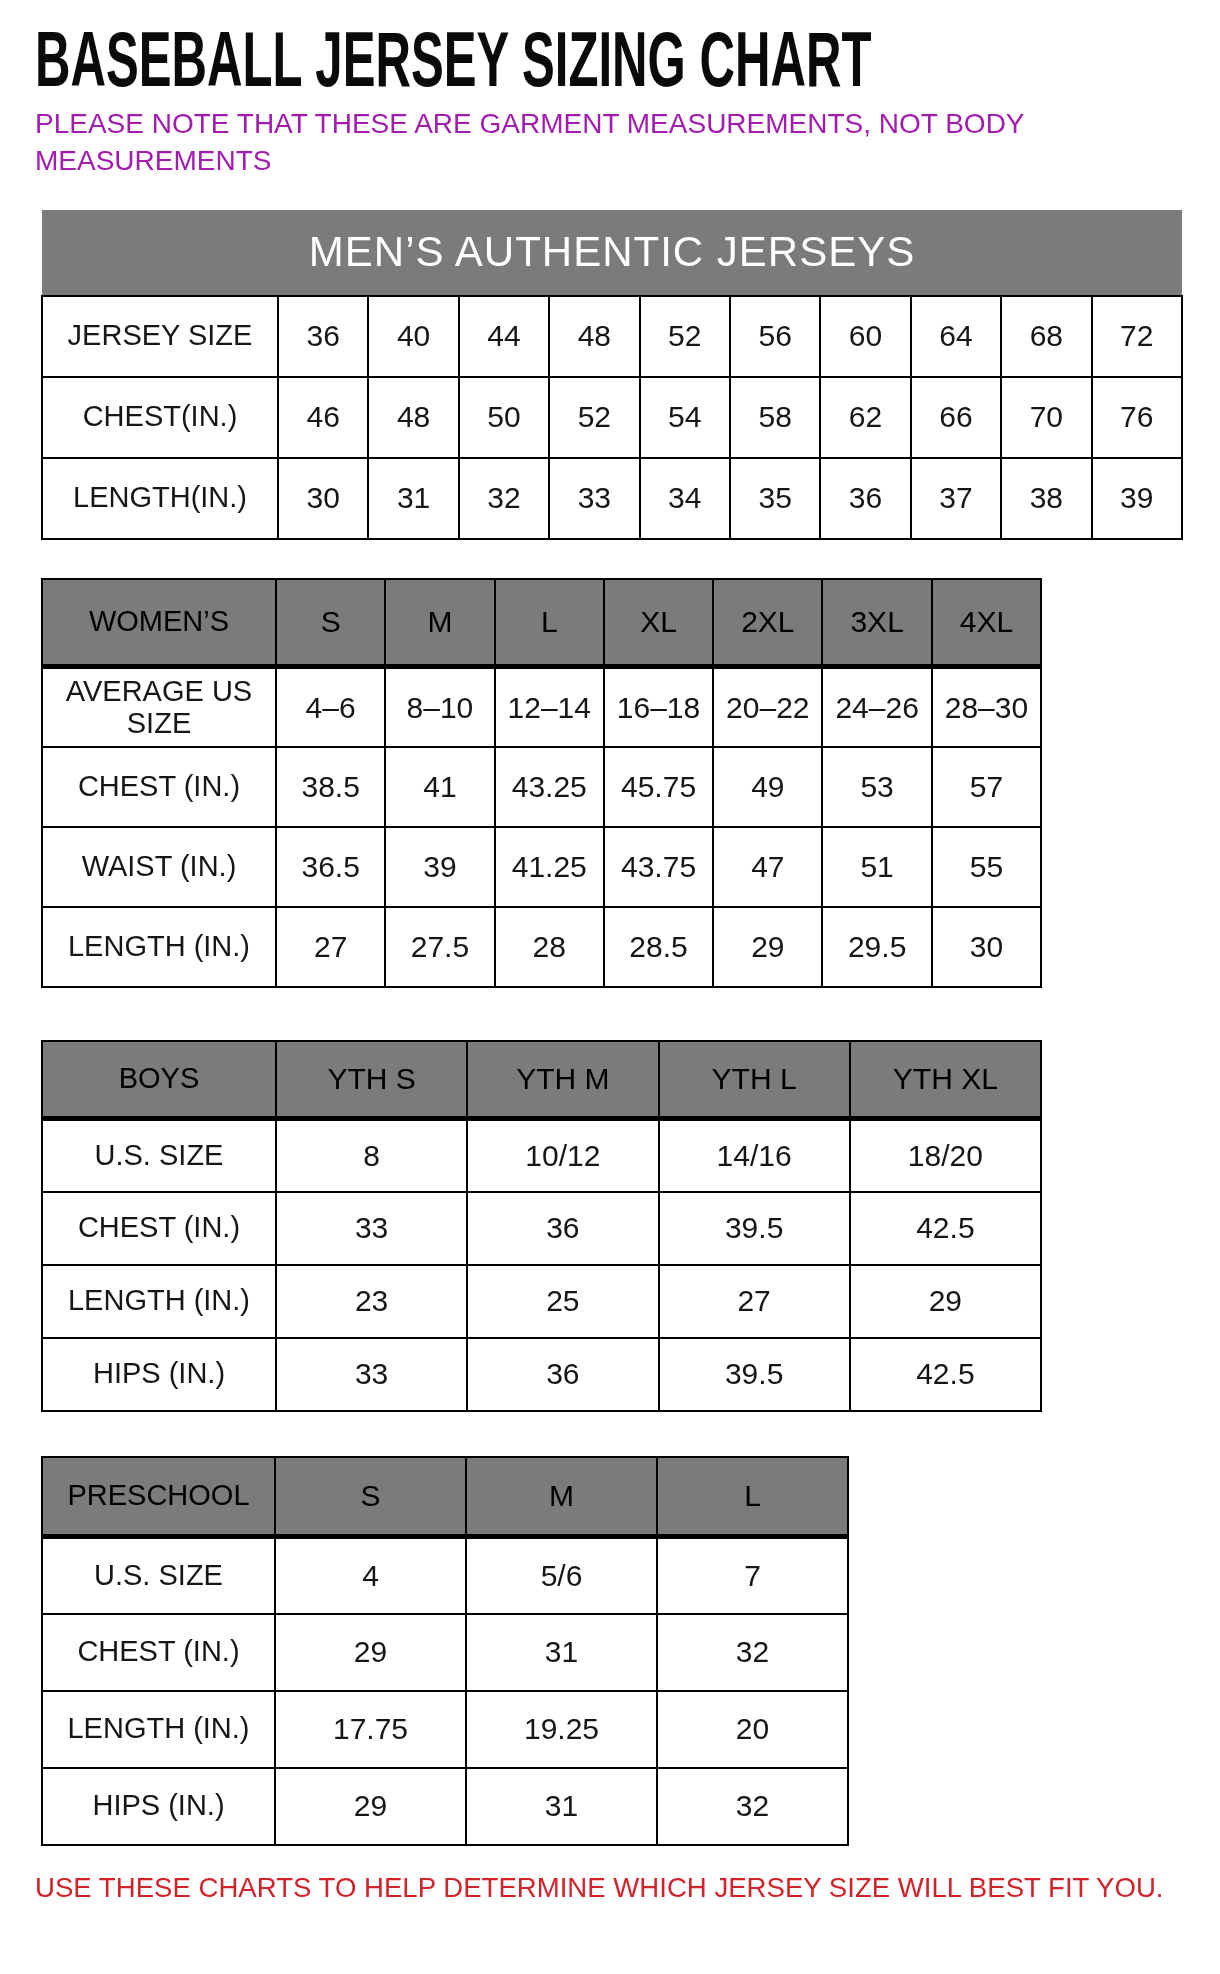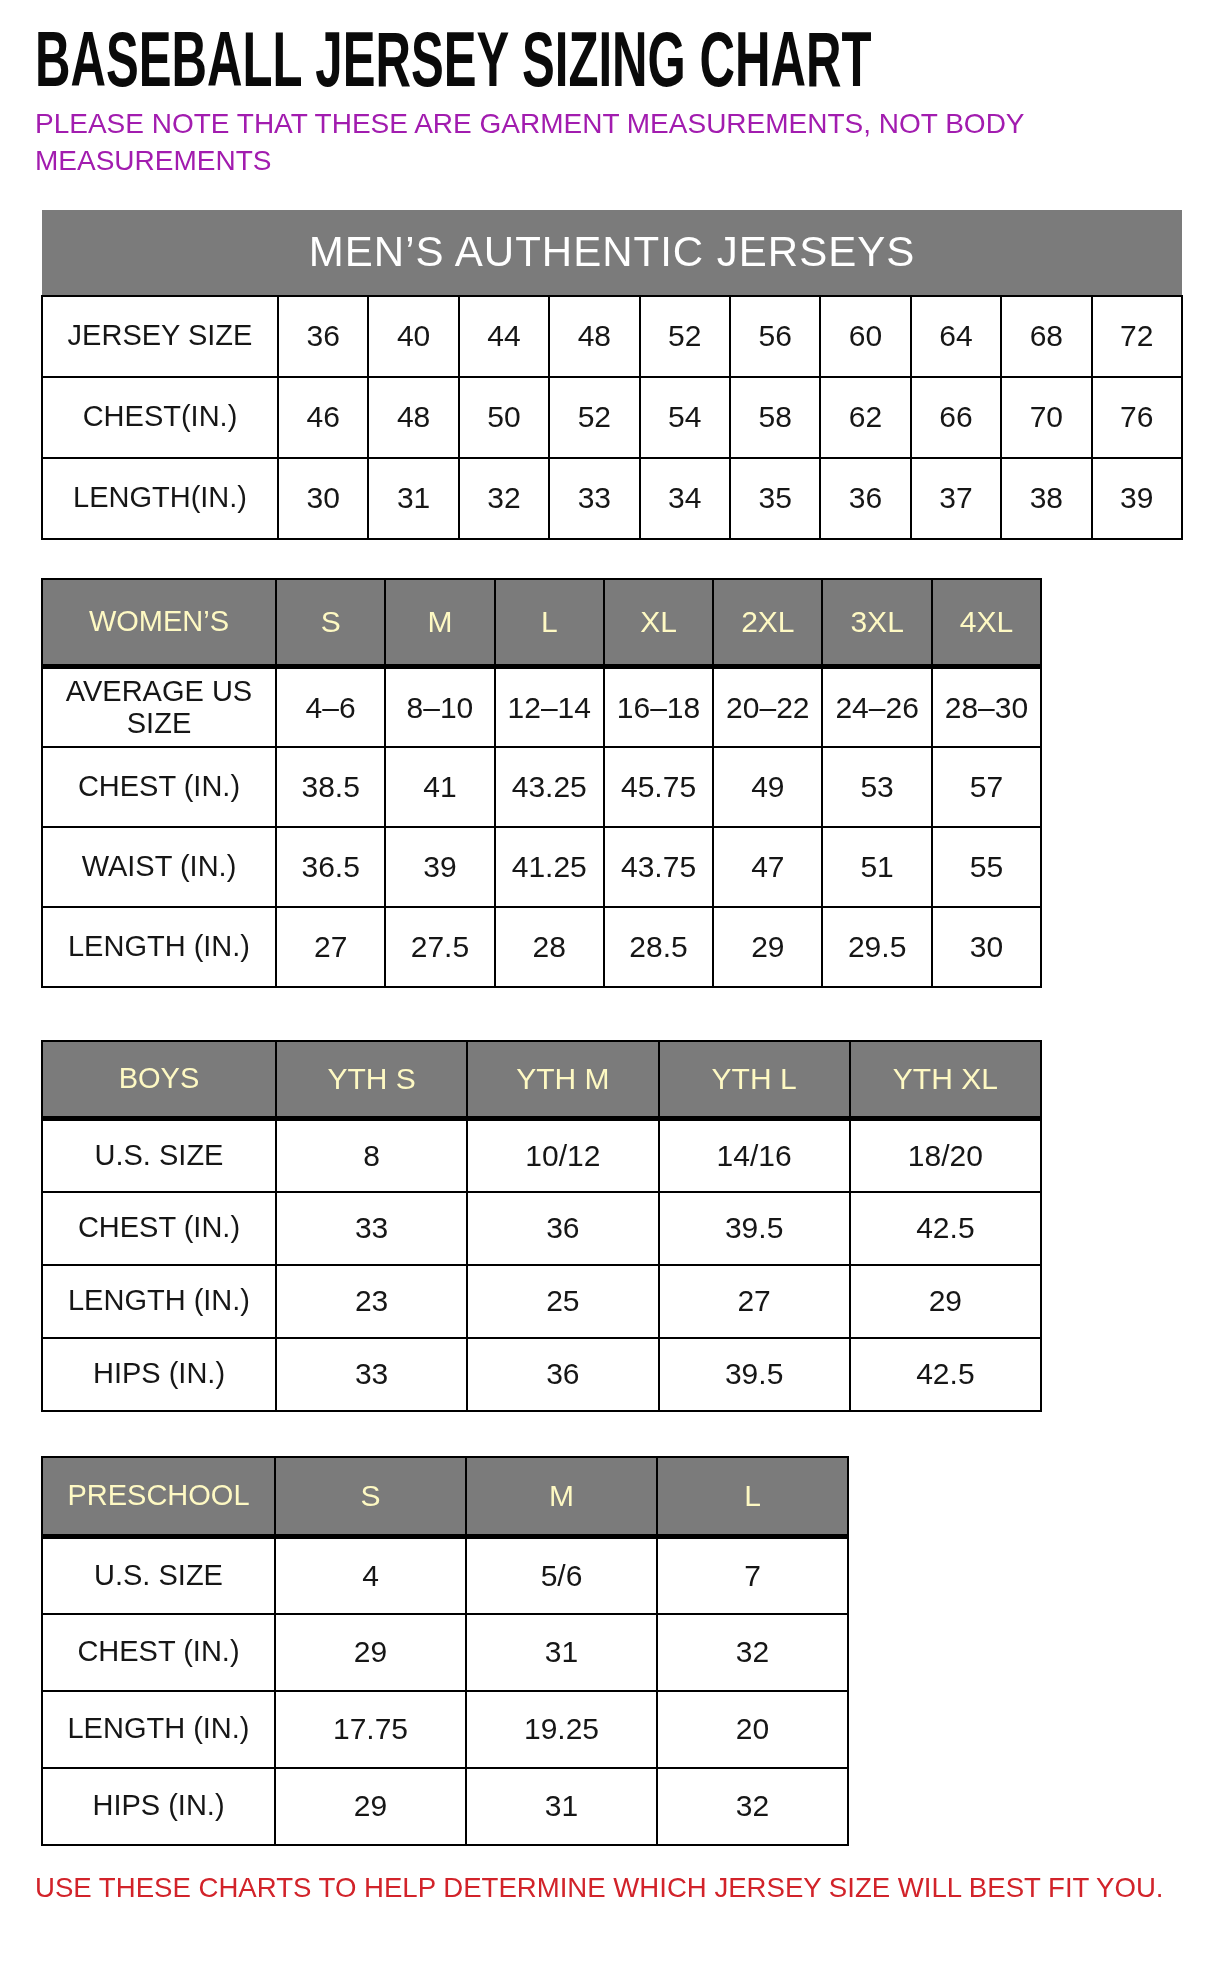--- a/index.html
+++ b/index.html
@@ -50,21 +50,21 @@
     text-align: center;
     vertical-align: middle;
     font-size: 30px;
     font-weight: 400;
     color: #161616;
     padding: 0 4px;
     overflow: hidden;
   }
   .gray-cell {
     background: #7b7b7b;
-    color: #fef9c3;
+    color: #000000;
     border-bottom-width: 5px;
   }
   .banner-cell {
     background: #7b7b7b;
     color: #ffffff;
     border: none;
     font-size: 42px;
     letter-spacing: 1px;
   }
   .label-cell { font-size: 29px; line-height: 1.1; }

